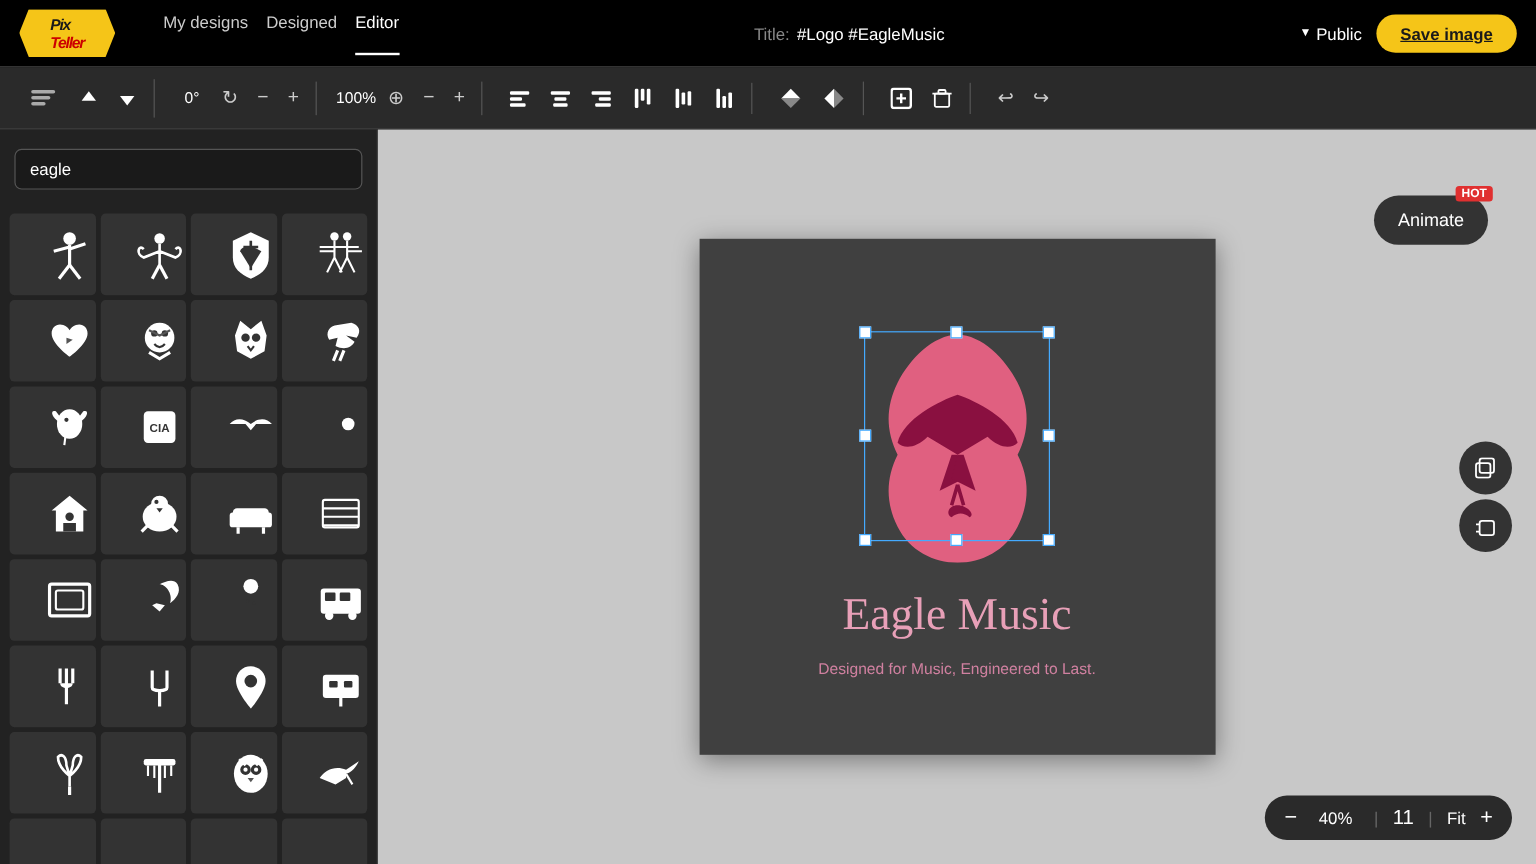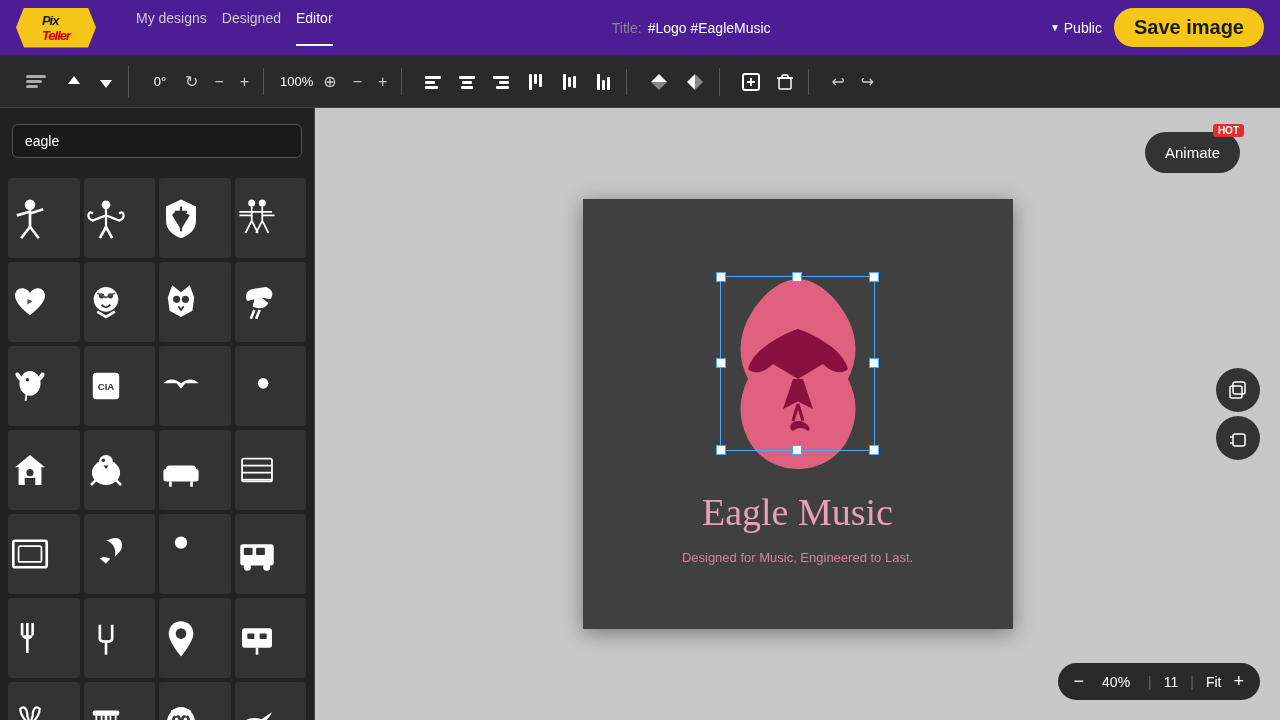--- a/index.html
+++ b/index.html
@@ -1,21 +1,21 @@
 <!DOCTYPE html>
 <html><head>
   <meta charset="utf-8">
   <style>
     * { box-sizing: border-box; margin: 0; padding: 0; }
     body { font-family: Arial, sans-serif; background: #1a1a1a; color: #fff; width: 1280px; height: 720px; overflow: hidden; }
 
     
     .top-nav {
       display: flex; align-items: center;
-      background: #4c1d95; height: 56px;
+      background: #000000; height: 56px;
       padding: 0 16px; gap: 24px;
       border-bottom: 1px solid #333;
     }
     .logo { display: flex; align-items: center; }
     .logo-accent { 
       width: 80px; height: 40px;
       background: #f5c518;
       clip-path: polygon(10% 0%, 90% 0%, 100% 50%, 90% 100%, 10% 100%, 0% 50%);
       display: flex; align-items: center; justify-content: center;
       font-size: 14px; font-weight: 900; color: #1a1a1a;
@@ -29,22 +29,23 @@
     .nav-center .title-value { color: #fff; }
     .nav-right { display: flex; align-items: center; gap: 12px; }
     .public-btn { 
       display: flex; align-items: center; gap: 4px;
       color: #fff; font-size: 14px; cursor: pointer;
     }
     .public-arrow { font-size: 10px; }
     .save-btn {
       background: #f5c518; color: #1a1a1a;
       border: none; border-radius: 20px;
-      padding: 8px 20px; font-size: 20px; font-weight: bold;
+      padding: 8px 20px; font-size: 14px; font-weight: bold;
       cursor: pointer;
+      text-decoration: underline;
     }
 
     
     .toolbar {
       display: flex; align-items: center;
       background: #2a2a2a; height: 52px;
       padding: 0 12px; gap: 8px;
       border-bottom: 1px solid #444;
     }
     .toolbar-group { display: flex; align-items: center; gap: 4px; padding: 0 8px; border-right: 1px solid #555; }
@@ -85,22 +86,22 @@
       width: 100%; background: #1a1a1a; border: 1px solid #555;
       color: #fff; padding: 8px 12px; border-radius: 6px;
       font-size: 14px; outline: none;
     }
     .shapes-grid {
       display: grid; grid-template-columns: repeat(4, 1fr);
       gap: 4px; padding: 8px; overflow-y: auto; flex: 1;
     }
     .shape-item {
       background: #333; border-radius: 4px;
-      display: flex; align-items: center; justify-content: flex-start;
-      height: 80px; cursor: pointer;
+      display: flex; align-items: center; justify-content: flex-end;
+      height: 68px; cursor: pointer;
     }
     .shape-item svg, .shape-item .shape-icon { 
       width: 44px; height: 44px; 
       fill: white; color: white;
       display: flex; align-items: center; justify-content: center;
       font-size: 36px;
     }
 
     
     .canvas-area {
@@ -142,21 +143,21 @@
     .handle.mr { top: calc(50% - 5px); right: -5px; }
     .handle.bl { bottom: -5px; left: -5px; }
     .handle.bm { bottom: -5px; left: calc(50% - 5px); }
     .handle.br { bottom: -5px; right: -5px; }
 
     .eagle-text { font-size: 38px; color: #e8a0b8; font-family: Georgia, serif; font-weight: normal; }
     .eagle-subtitle { font-size: 13px; color: #d080a0; font-family: Arial, sans-serif; }
 
     
     .animate-btn {
-      position: absolute; top: 4px; right: 20px;
+      position: absolute; top: 35px; right: 20px;
       background: #333; color: #fff;
       border: none; border-radius: 24px;
       padding: 12px 20px; font-size: 15px;
       cursor: pointer; display: flex; flex-direction: column; align-items: center;
     }
     .hot-badge {
       background: #e03030; color: #fff;
       font-size: 10px; font-weight: bold;
       padding: 1px 5px; border-radius: 3px;
       position: absolute; top: -8px; right: -4px;
@@ -171,21 +172,21 @@
     
     .zoom-bar {
       position: absolute; bottom: 20px; right: 20px;
       background: #2a2a2a; border-radius: 24px;
       display: flex; align-items: center; gap: 12px;
       padding: 8px 16px;
     }
     .zoom-btn { background: none; border: none; color: #fff; font-size: 18px; cursor: pointer; }
     .zoom-val { color: #fff; font-size: 14px; min-width: 40px; text-align: center; }
     .zoom-divider { color: #666; font-size: 14px; }
-    .zoom-num { color: #fff; font-size: 14px; }
+    .zoom-num { color: #fff; font-size: 17px; }
     .zoom-fit { color: #fff; font-size: 14px; cursor: pointer; }
   </style>
 </head>
 <body>
 
 <div class="top-nav">
   <div class="logo">
     <div class="logo-accent">
       <span style="font-size:13px;font-weight:900;color:#1a1a1a;font-style:italic;">Pix<br><span style="color:#c00;">Teller</span></span>
     </div>

